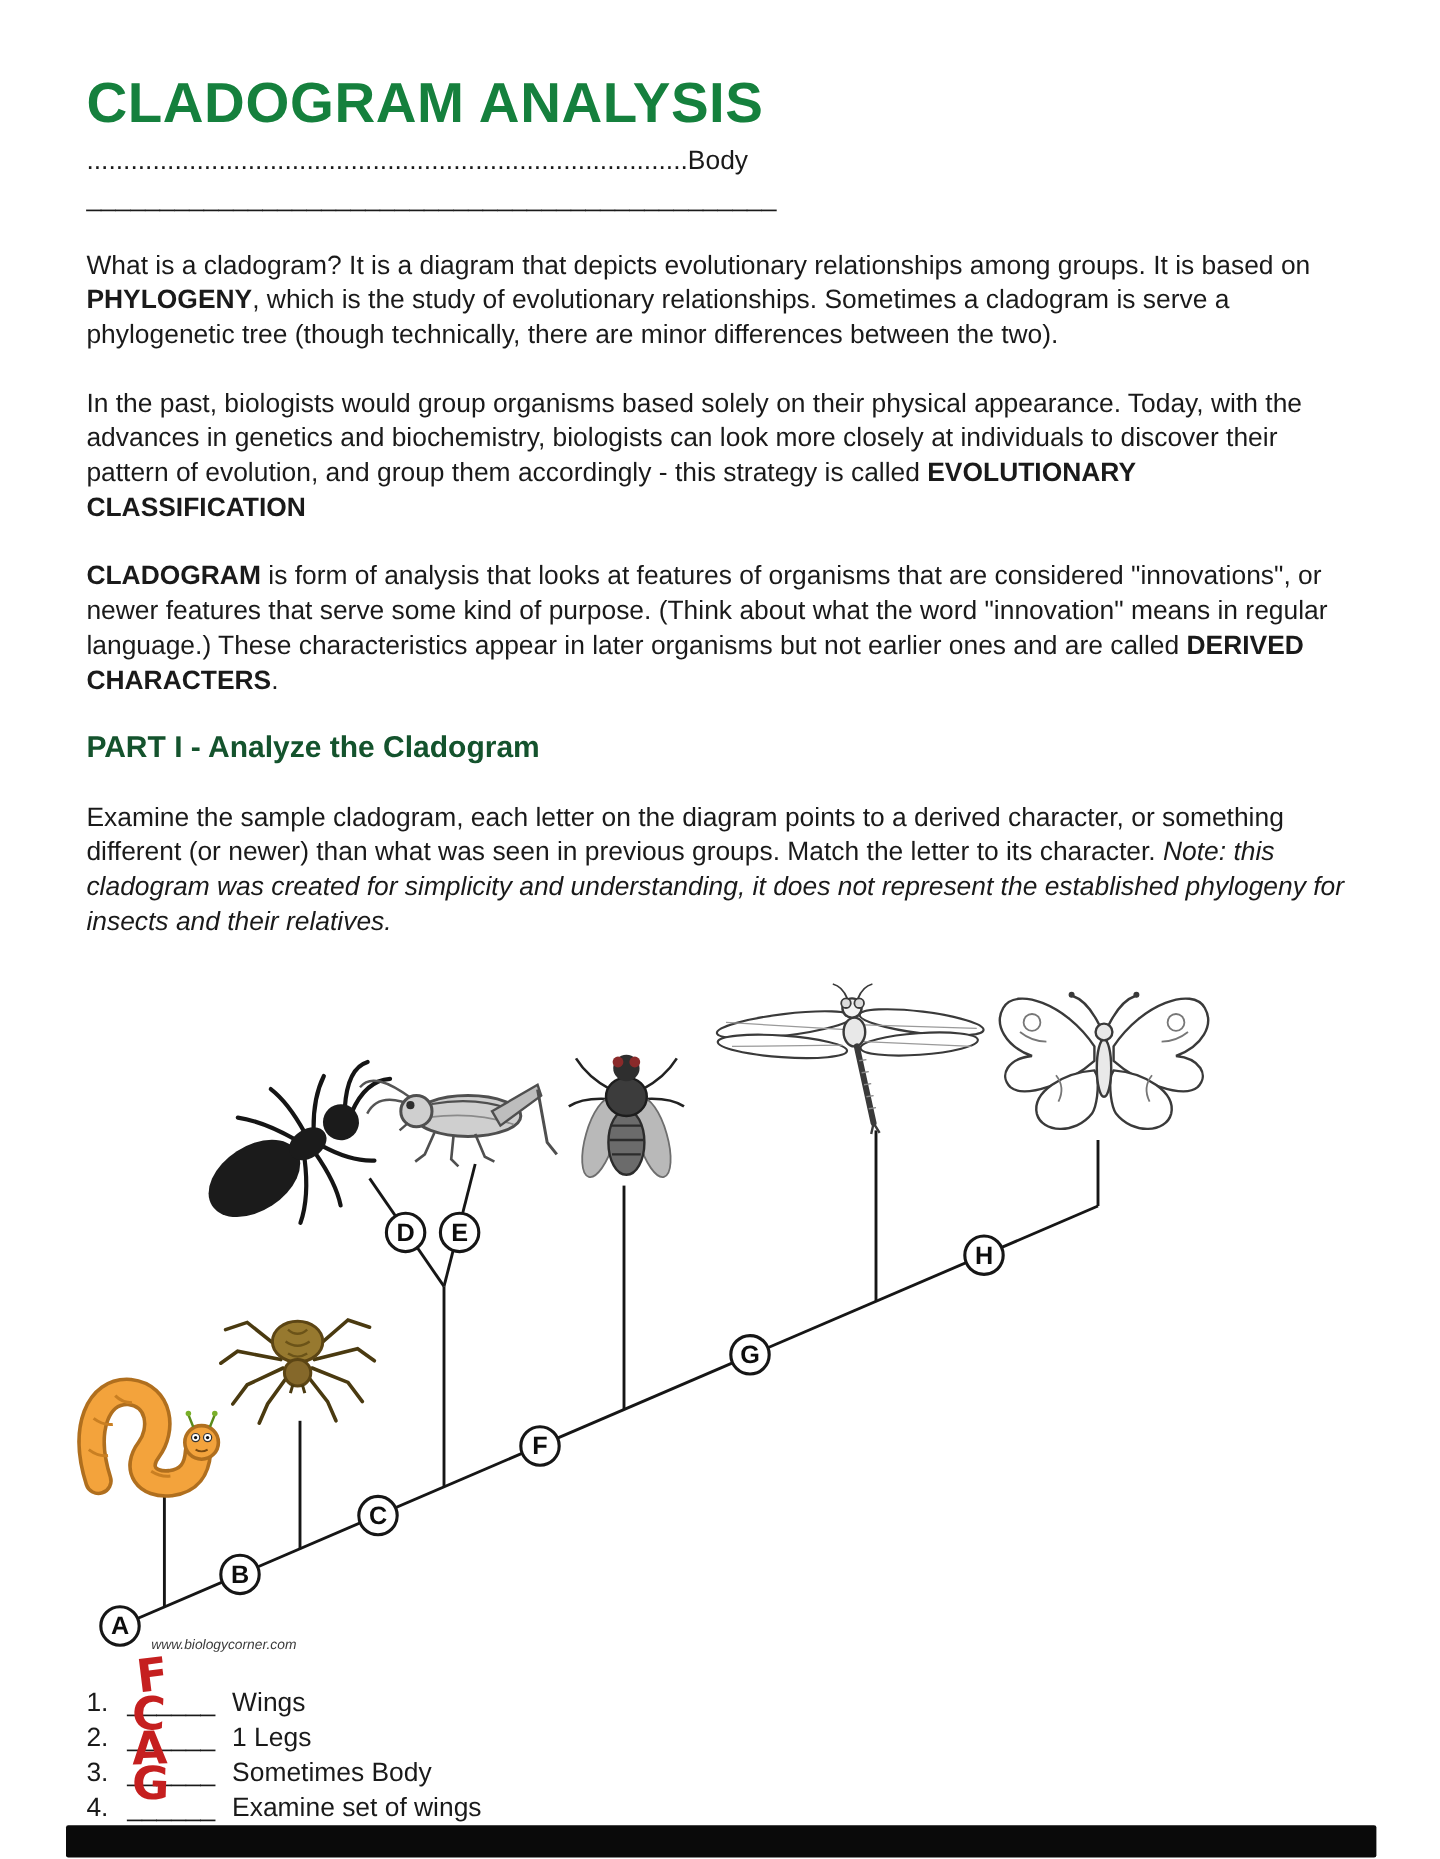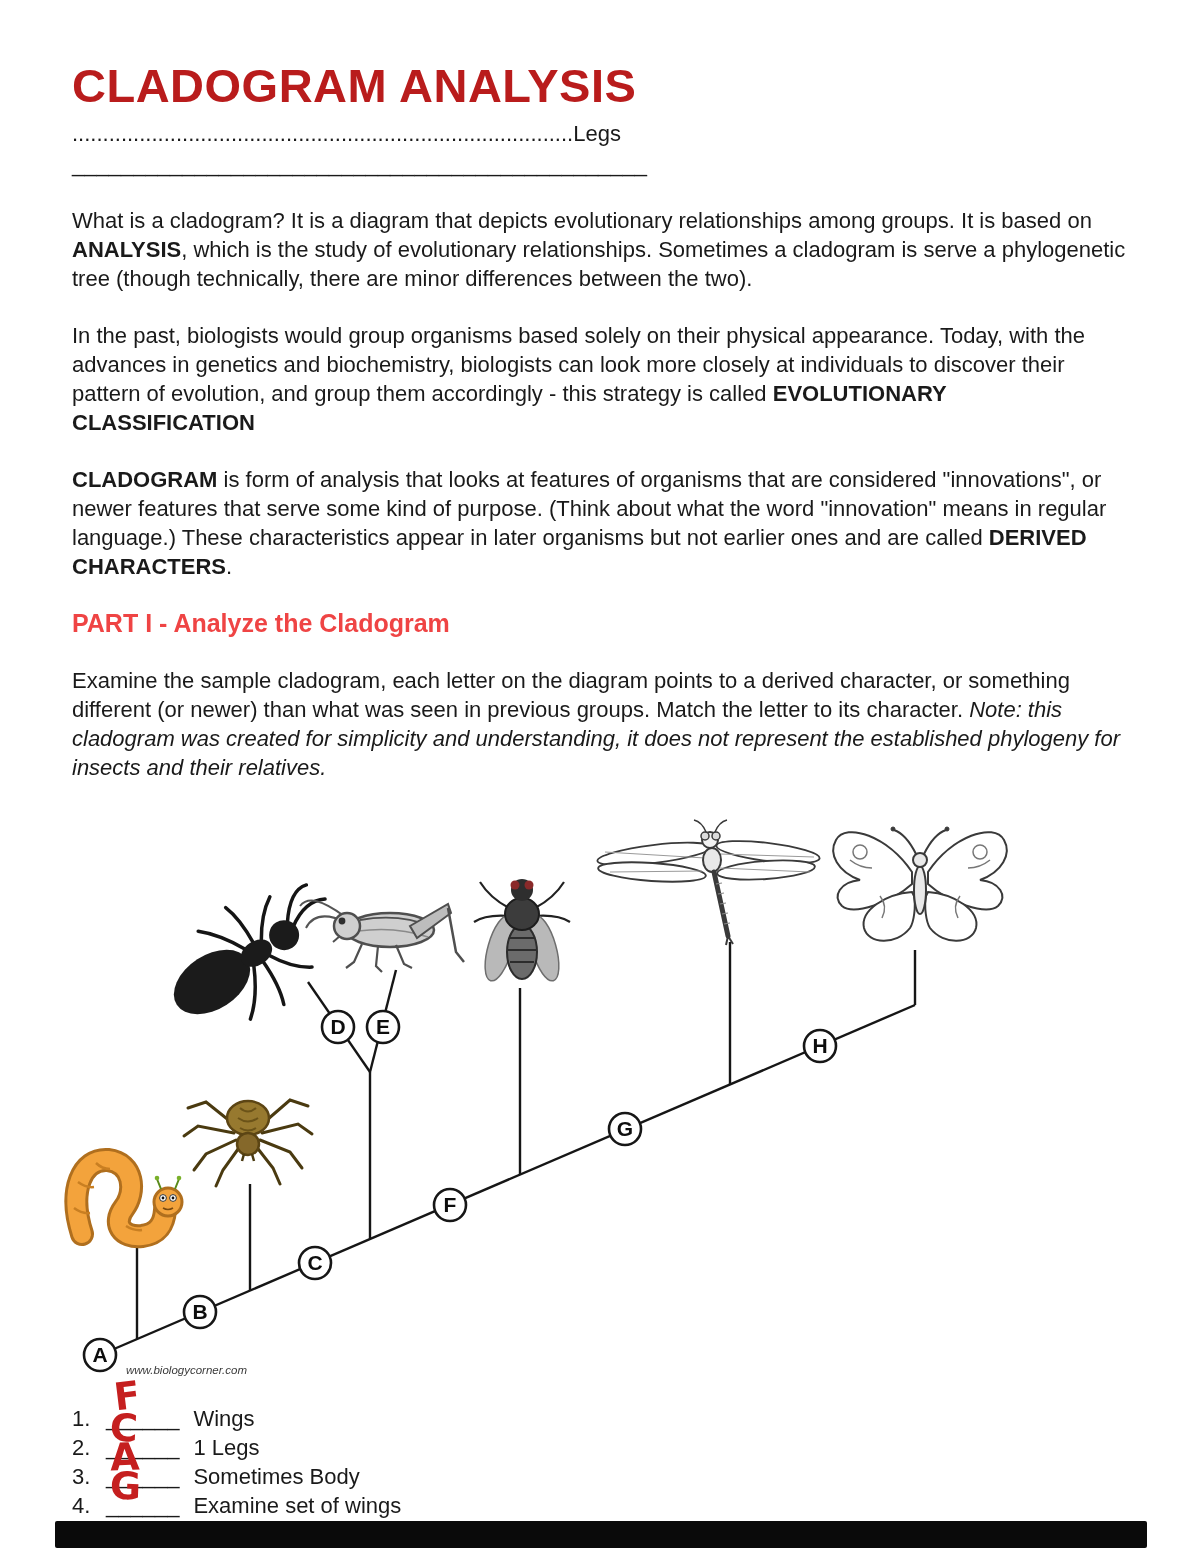--- a/index.html
+++ b/index.html
@@ -6,29 +6,29 @@
   html,body { background:#ffffff; }
   body {
     width:1200px; height:1549px;
     font-family:"Liberation Sans", sans-serif;
     color:#1a1a1a;
     position:relative;
     overflow:hidden;
   }
   .page { width:1200px; height:1549px; padding:60px 66px 0 72px; position:relative; }
 
-  h1.title { font-size:47px; font-weight:bold; letter-spacing:.5px; line-height:1.12; color:#b91c1c; margin-bottom:6px; }
+  h1.title { font-size:47px; font-weight:bold; letter-spacing:.5px; line-height:1.12; color:#15803d; margin-bottom:6px; }
   .name-line { font-size:22px; line-height:29px; white-space:nowrap; margin-bottom:2px; }
   .blank-line-row { font-size:22px; line-height:29px; white-space:nowrap; margin-bottom:27px; }
 
   .para { font-size:22px; line-height:29px; margin-bottom:28px; max-width:1062px; }
   .para b { font-weight:bold; }
   .para i { font-style:italic; }
 
-  .part-heading { font-size:25px; font-weight:bold; margin:2px 0 28px; color:#ef4444; }
+  .part-heading { font-size:25px; font-weight:bold; margin:2px 0 28px; color:#14532d; }
 
   .diagram { position:relative; width:1012px; height:590px; margin-left:-12px; margin-top:2px; }
   .clado-svg { display:block; }
 
   .tree line { stroke:#161616; stroke-width:2.4; }
   .node-circle { fill:#ffffff; stroke:#161616; stroke-width:2.6px; }
   .node-letter { font-family:"Liberation Sans", sans-serif; font-weight:bold; font-size:21px; text-anchor:middle; fill:#0d0d0d; }
   .watermark { font-family:"Liberation Sans", sans-serif; font-size:11.5px; font-style:italic; fill:#3a3a3a; }
 
   .questions { margin-top:4px; }
@@ -49,25 +49,25 @@
 
   .bottom-bar { position:absolute; left:55px; top:1521px; width:1092px; height:27px; background:#0a0a0a; border-radius:2px; }
 </style>
 </head>
 <body>
 
 <div class="page">
 
   <h1 class="title">CLADOGRAM ANALYSIS</h1>
 
-  <div class="name-line"><span>..................................................................................</span><span>Legs</span></div>
+  <div class="name-line"><span>..................................................................................</span><span>Body</span></div>
 
   <div class="blank-line-row">_______________________________________________</div>
 
-  <p class="para"><span>What is a cladogram? It is a diagram that depicts evolutionary relationships among groups. It is based on </span><b>ANALYSIS</b><span>, which is the study of evolutionary relationships. Sometimes a cladogram is serve a phylogenetic tree (though technically, there are minor differences between the two).</span></p>
+  <p class="para"><span>What is a cladogram? It is a diagram that depicts evolutionary relationships among groups. It is based on </span><b>PHYLOGENY</b><span>, which is the study of evolutionary relationships. Sometimes a cladogram is serve a phylogenetic tree (though technically, there are minor differences between the two).</span></p>
 
   <p class="para"><span>In the past, biologists would group organisms based solely on their physical appearance. Today, with the advances in genetics and biochemistry, biologists can look more closely at individuals to discover their pattern of evolution, and group them accordingly - this strategy is called </span><b>EVOLUTIONARY CLASSIFICATION</b></p>
 
   <p class="para"><b>CLADOGRAM</b><span> is form of analysis that looks at features of organisms that are considered "innovations", or newer features that serve some kind of purpose. (Think about what the word "innovation" means in regular language.) These characteristics appear in later organisms but not earlier ones and are called </span><b>DERIVED CHARACTERS</b><span>.</span></p>
 
   <h2 class="part-heading">PART I - Analyze the Cladogram</h2>
 
   <p class="para"><span>Examine the sample cladogram, each letter on the diagram points to a derived character, or something different (or newer) than what was seen in previous groups. Match the letter to its character. </span><i>Note: this cladogram was created for simplicity and understanding, it does not represent the established phylogeny for insects and their relatives.</i></p>
 
   <div class="diagram">

